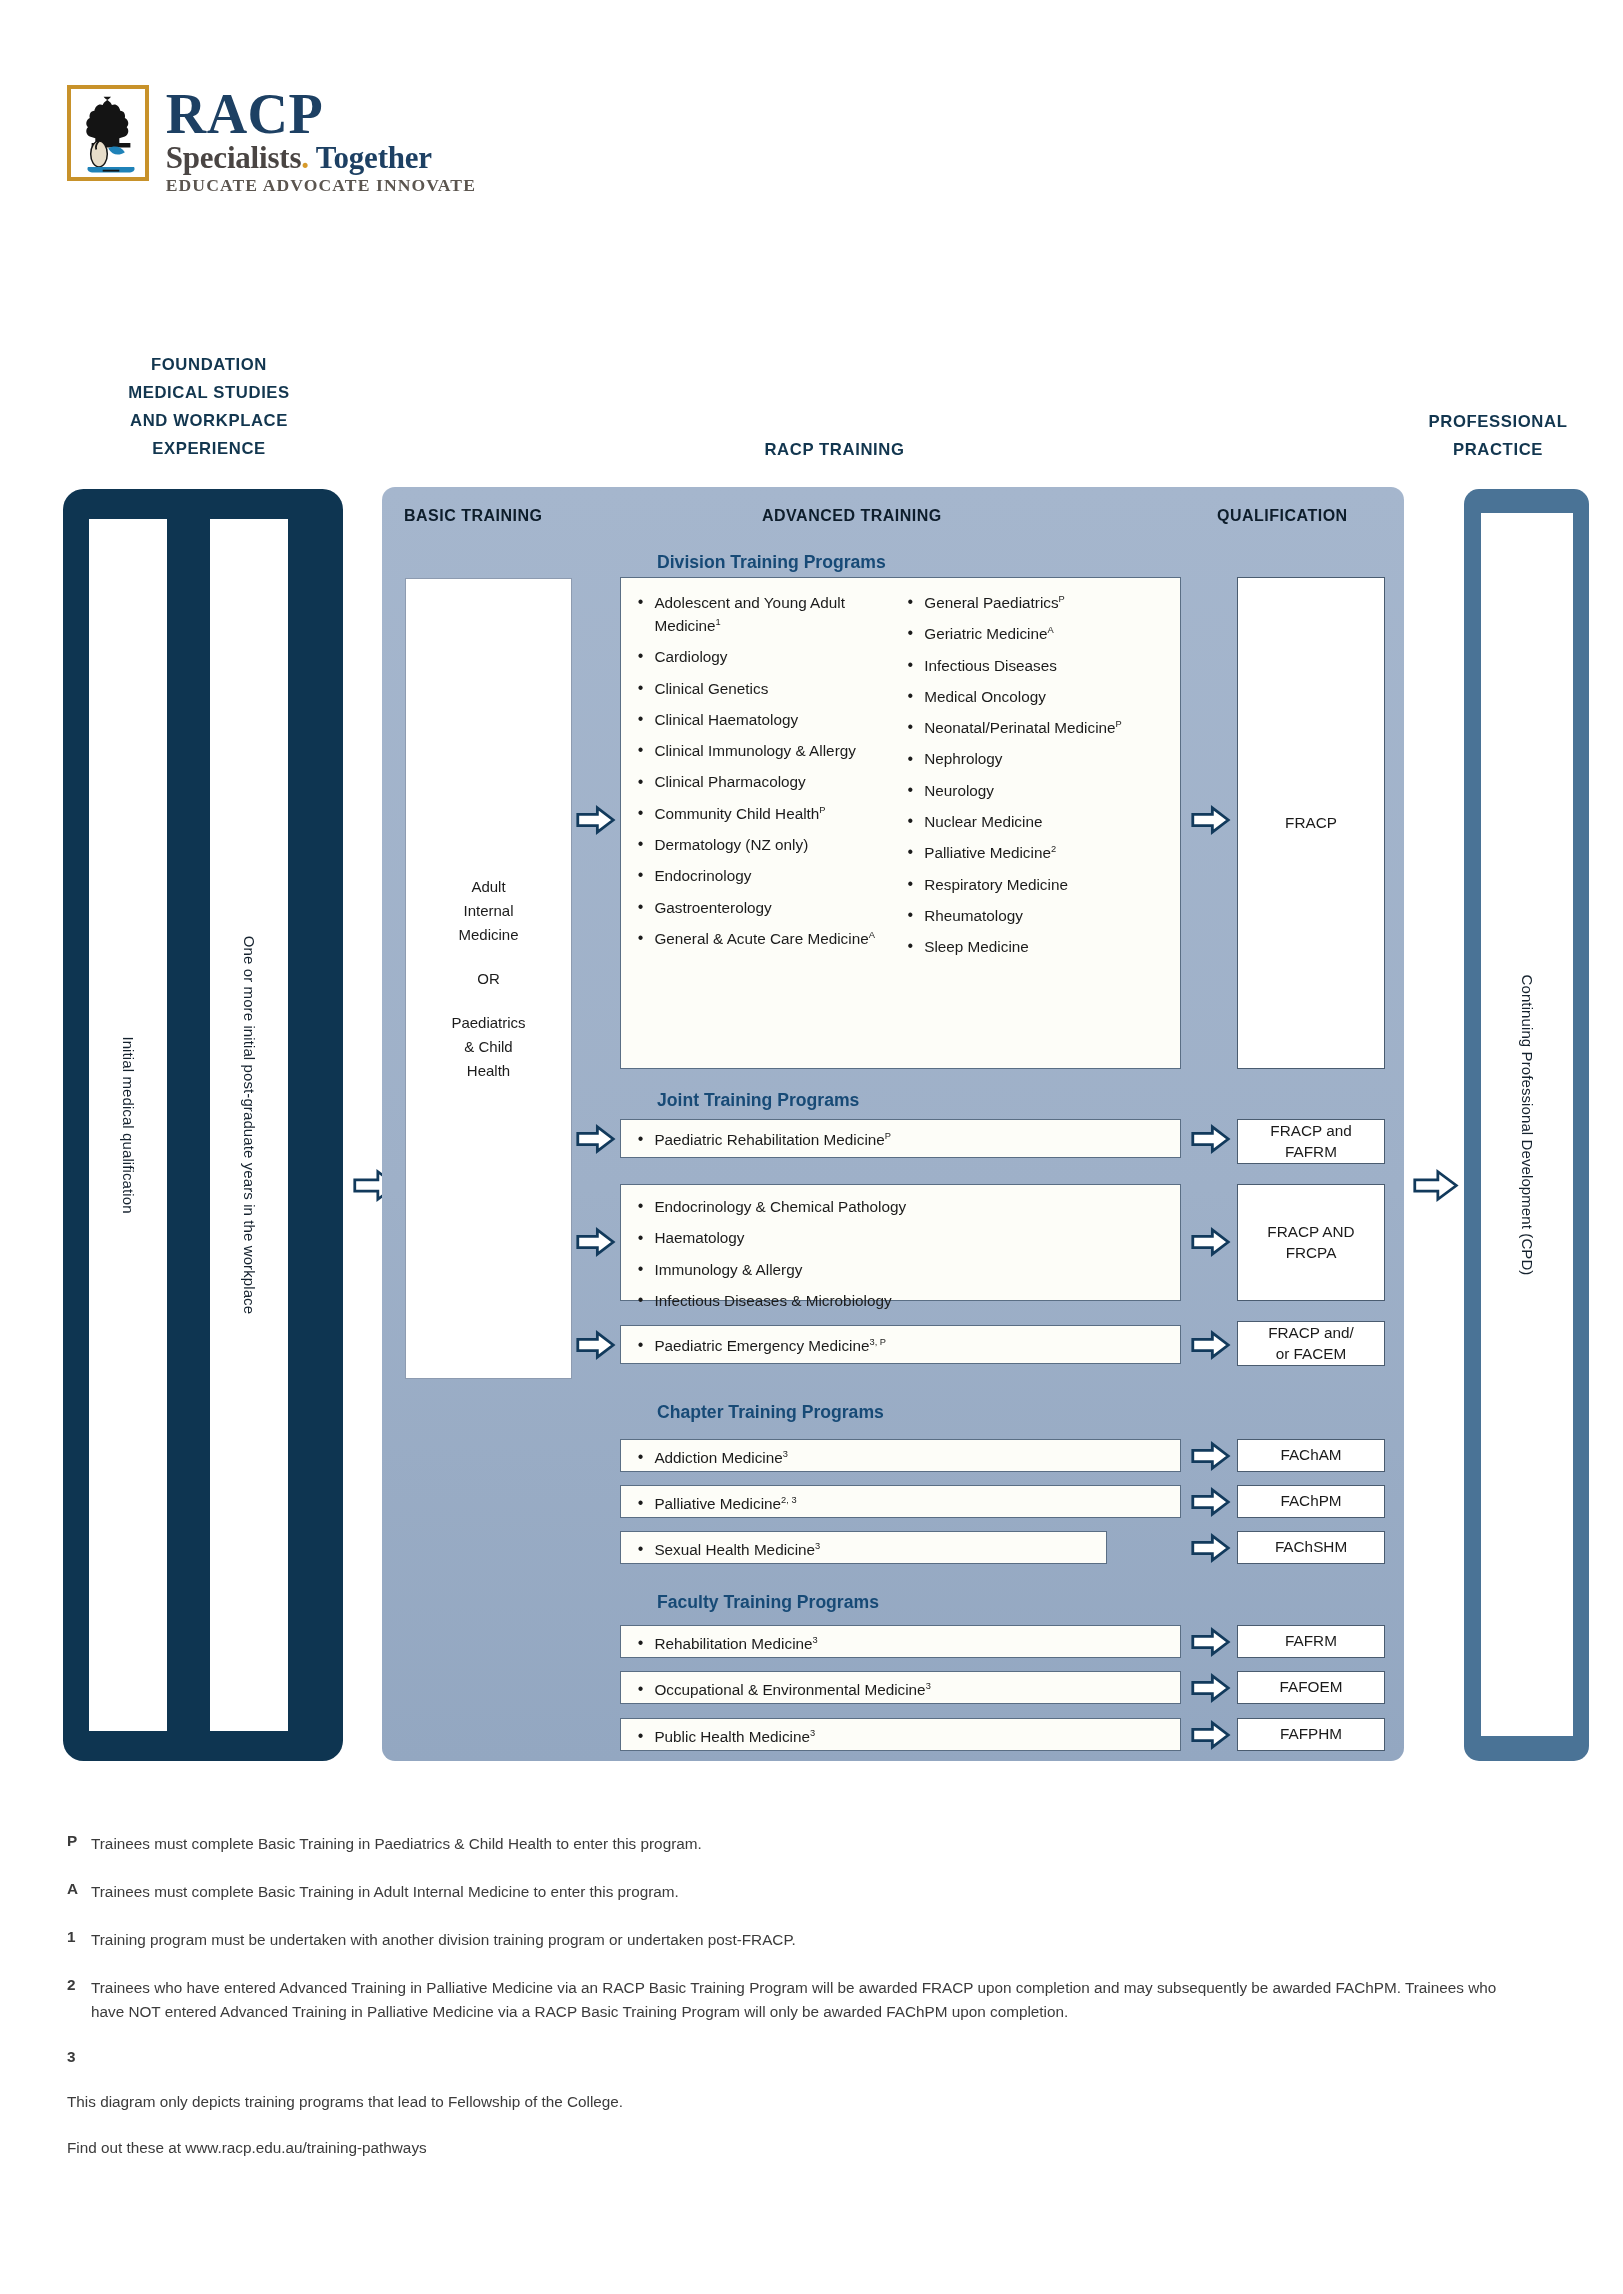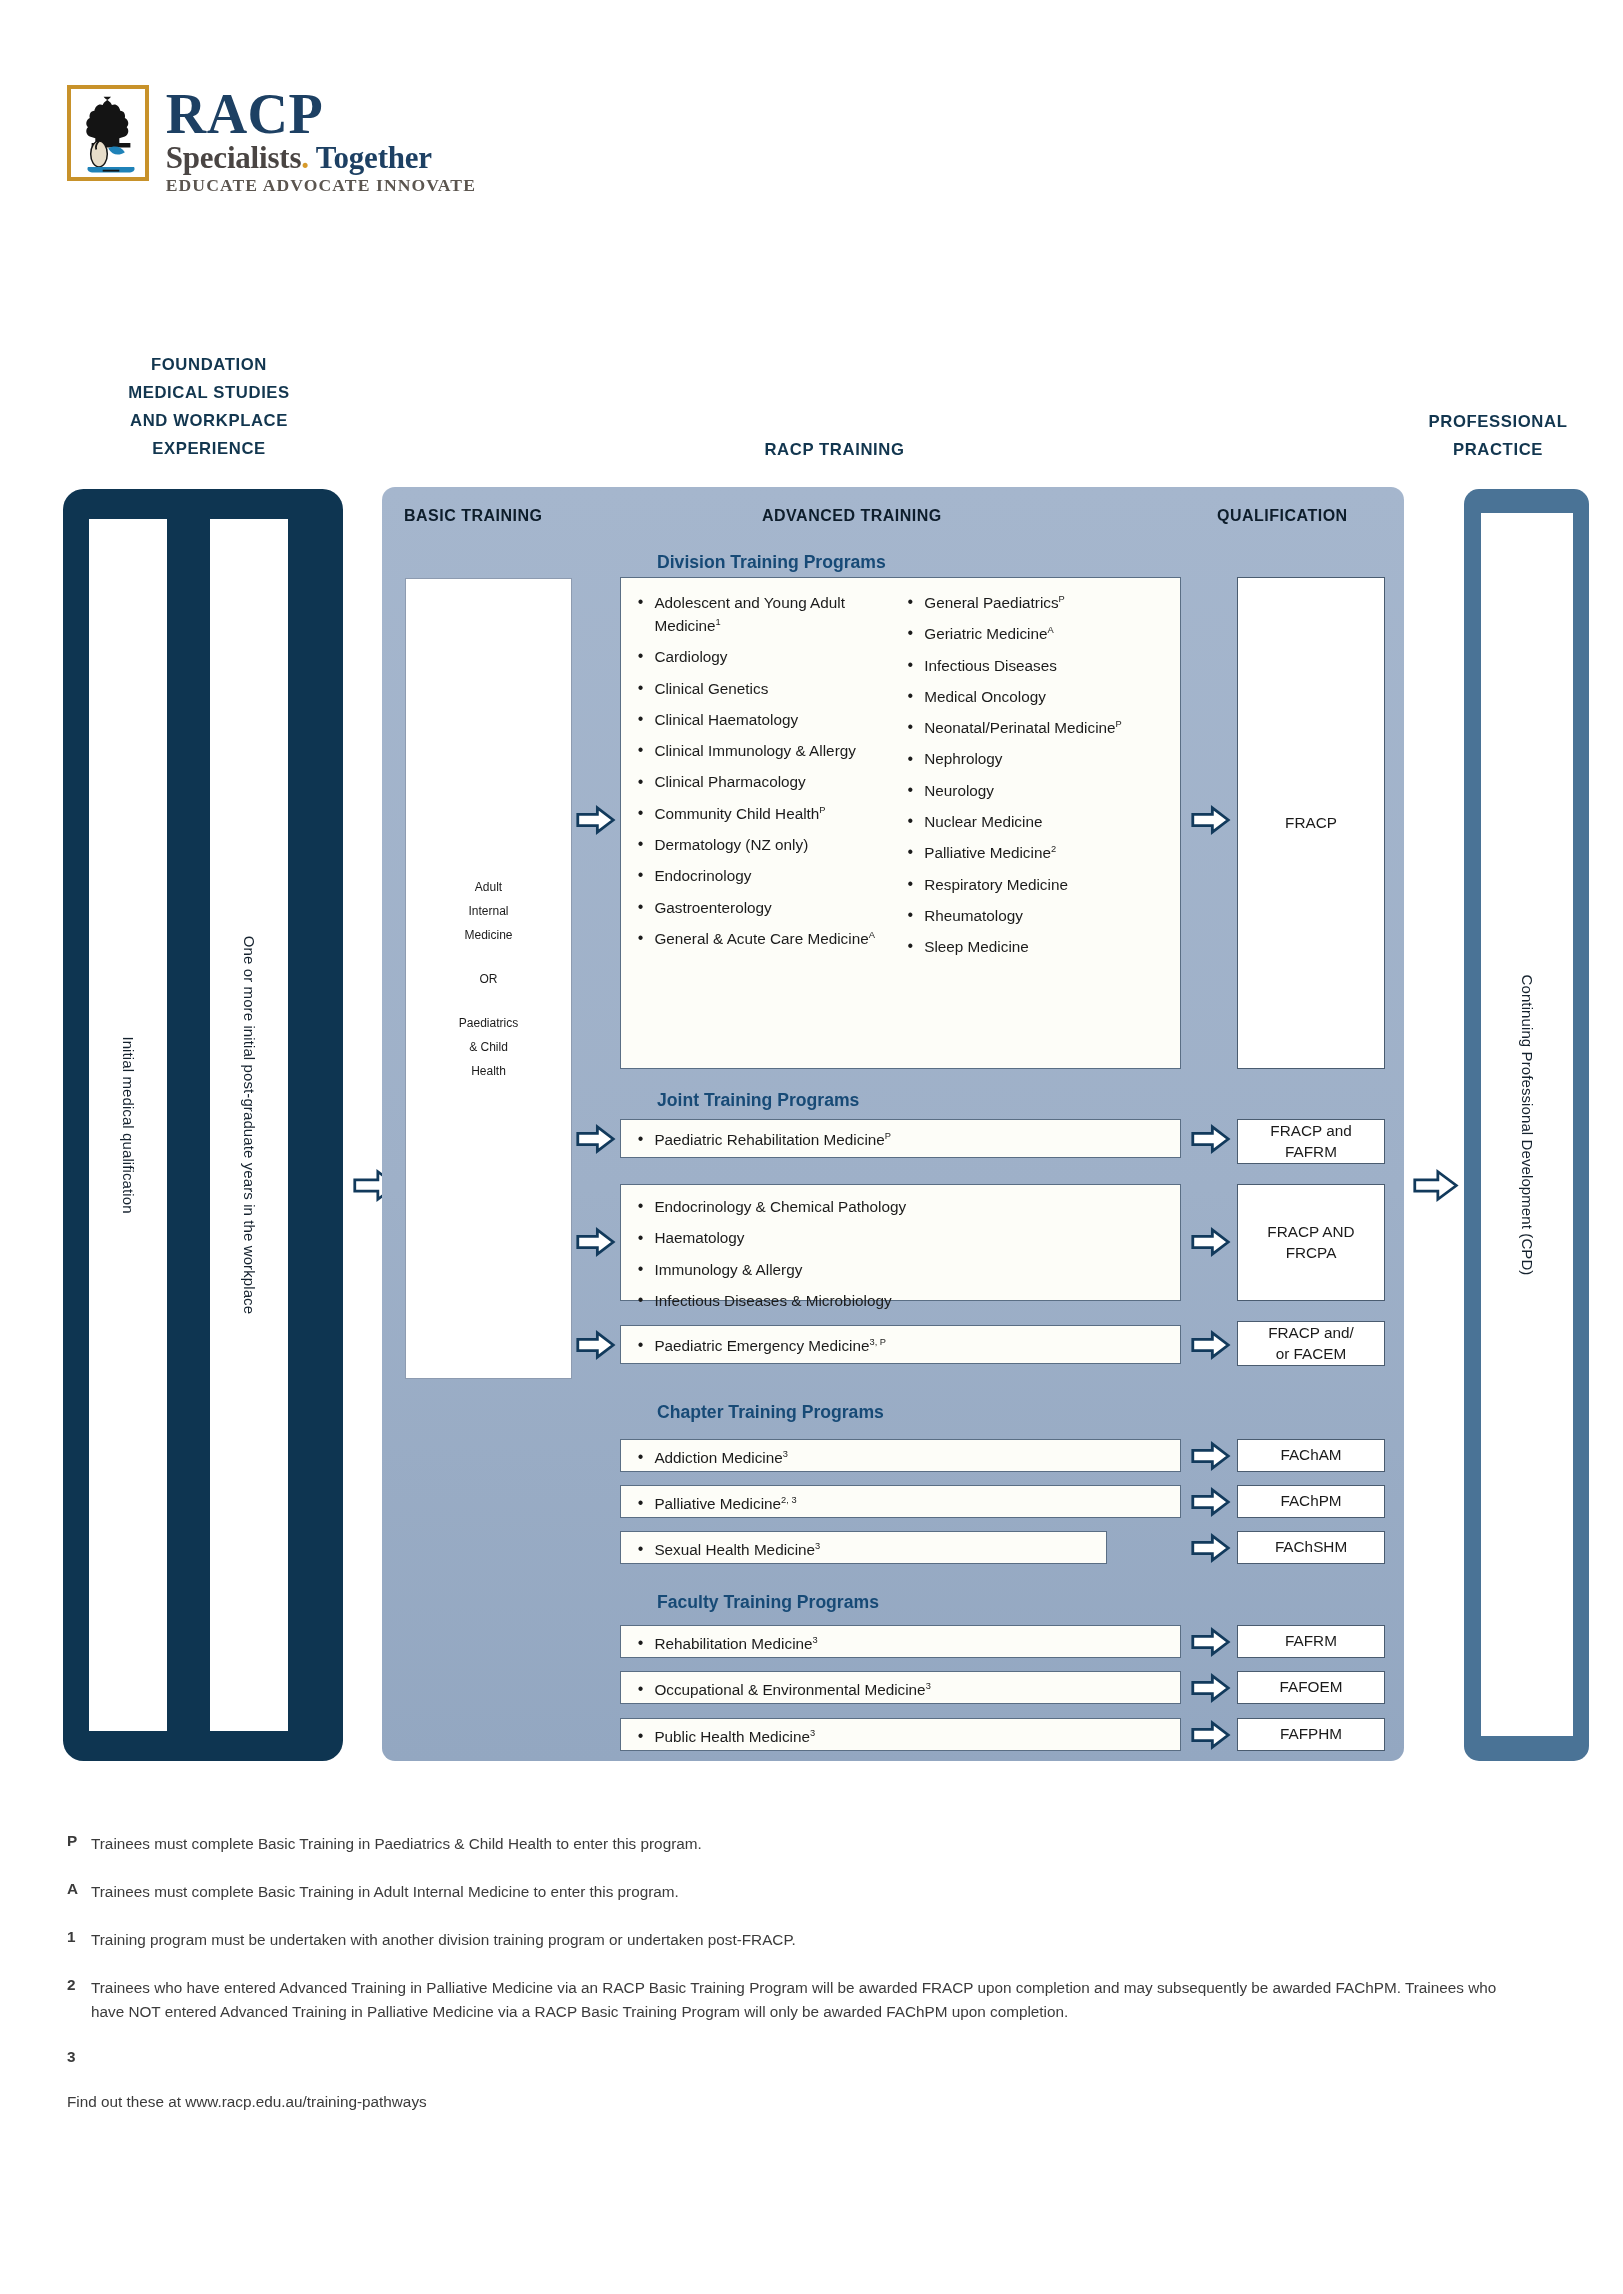--- a/index.html
+++ b/index.html
@@ -135,21 +135,21 @@
     width: 167px; height: 801px;
     background: #ffffff;
     border: 0.9px solid #8d9bb0;
   }
   .basic-text {
     position: absolute;
     left: 0; right: 0;
     top: 50%;
     transform: translateY(-50%);
     text-align: center;
-    font-size: 12px;
+    font-size: 15px;
     line-height: 24px;
     color: #1b1b1b;
   }
   .basic-text .sp { display: block; height: 20.4px; }
 
   
   .group-head {
     position: absolute;
     font-size: 17.6px;
     font-weight: bold;
@@ -519,15 +519,16 @@
     <div class="note-key">1</div>
     <div class="note-txt">Training program must be undertaken with another division training program or undertaken post-FRACP.</div>
   </div>
   <div class="note-row">
     <div class="note-key">2</div>
     <div class="note-txt" style="max-width:1442px;">Trainees who have entered Advanced Training in Palliative Medicine via an RACP Basic Training Program will be awarded FRACP upon completion and may subsequently be awarded FAChPM. Trainees who have NOT entered Advanced Training in Palliative Medicine via a RACP Basic Training Program will only be awarded FAChPM upon completion.</div>
   </div>
   <div class="note-row">
     <div class="note-key">3</div>
   </div>
+  <div class="plain-note">This diagram only depicts training programs that lead to Fellowship of the College.</div>
   <div class="plain-note">Find out these at www.racp.edu.au/training-pathways</div>
 </div>
 
 
 </body></html>

